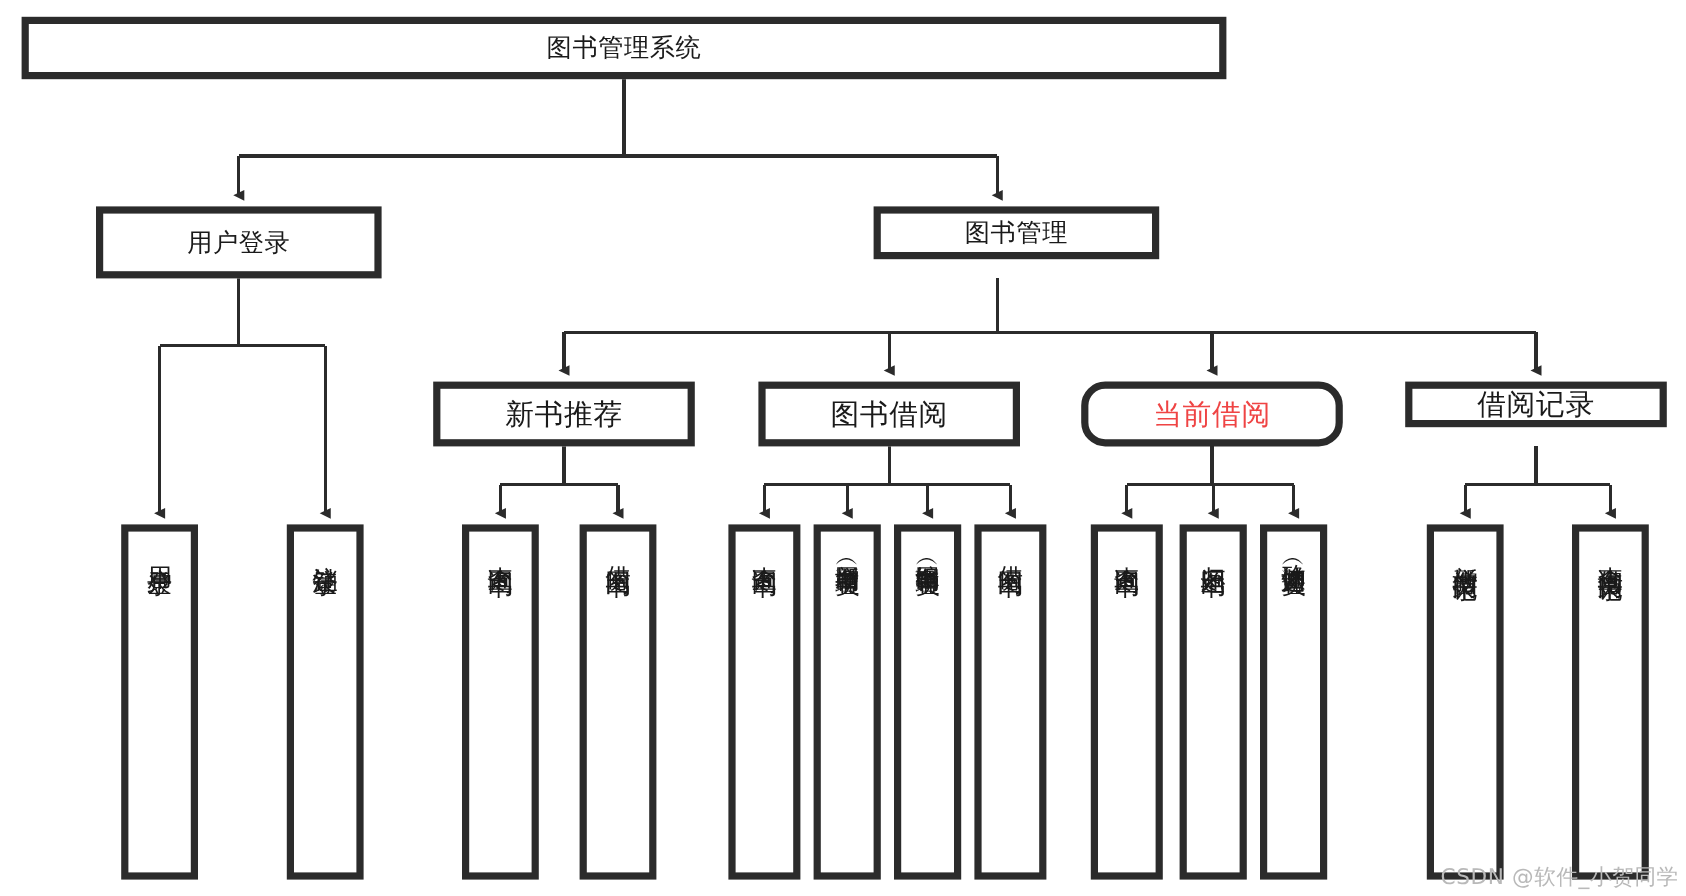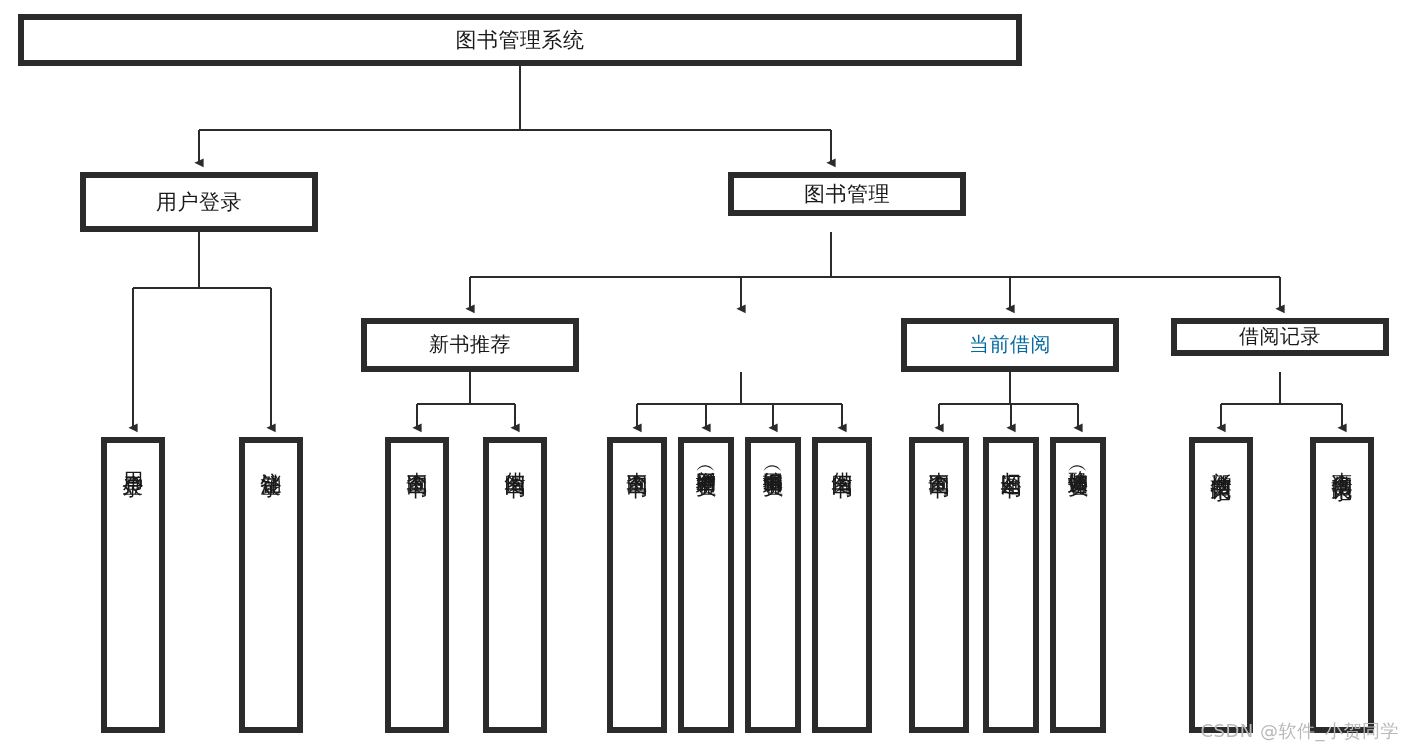--- a/index.html
+++ b/index.html
@@ -40,21 +40,21 @@
     text-align: center;
     line-height: 1.18;
     white-space: pre;
   }
   
   .node.horiz .lbl {
     font-size: 21px;
     letter-spacing: 0.5px;
   }
   .node.lvl2 .lbl {
-    font-size: 20px;
+    font-size: 24px;
   }
   
   .node.vert {
     align-items: flex-start;
     padding-top: 12px;
   }
   .node.vert .lbl {
     writing-mode: vertical-rl;
     text-orientation: upright;
     font-size: 21px;
@@ -139,21 +139,24 @@
   <div class="node horiz" id="n-l1-0" style="left: 80px; top: 172px; width: 238px; height: 60px; border-color: rgb(43, 43, 43); background: rgb(255, 255, 255); color: rgb(26, 26, 26);">
     <span class="lbl">用户登录</span>
   </div>
   <div class="node horiz" id="n-l1-1" style="left: 712px; top: 172px; width: 238px; height: 44px; border-color: rgb(43, 43, 43); background: rgb(255, 255, 255); color: rgb(26, 26, 26); margin-left: 16px;">
     <span class="lbl">图书管理</span>
   </div>
 
   <div class="node horiz lvl2" id="n-l2-0" style="left: 361px; top: 318px; width: 218px; height: 54px; border-color: rgb(43, 43, 43); background: rgb(255, 255, 255); color: rgb(26, 26, 26);">
     <span class="lbl">新书推荐</span>
   </div>
-  <div class="node horiz lvl2" id="n-l2-2" style="left: 901px; top: 318px; width: 218px; height: 54px; border-color: rgb(43, 43, 43); background: rgb(255, 255, 255); color: #0369a1;">
+  <div class="node horiz lvl2" id="n-l2-1" style="left: 632px; top: 318px; width: 218px; height: 54px; border-color: rgb(43, 43, 43); background: rgb(255, 255, 255); color: rgb(26, 26, 26);">
+    <span class="lbl">图书借阅</span>
+  </div>
+  <div class="node horiz lvl2" id="n-l2-2" style="left: 901px; top: 318px; width: 218px; height: 54px; border-color: rgb(43, 43, 43); background: rgb(255, 255, 255); color: #ef4444; border-radius: 20px;">
     <span class="lbl">当前借阅</span>
   </div>
   <div class="node horiz lvl2" id="n-l2-3" style="left: 1171px; top: 318px; width: 218px; height: 38px; border-color: rgb(43, 43, 43); background: rgb(255, 255, 255); color: rgb(26, 26, 26);">
     <span class="lbl">借阅记录</span>
   </div>
 
   <div class="node vert" id="n-lf-0" style="left: 101px; top: 437px; width: 64px; height: 296px; border-color: rgb(43, 43, 43); background: rgb(255, 255, 255); color: rgb(26, 26, 26);">
     <span class="lbl">用户登录</span>
   </div>
   <div class="node vert" id="n-lf-1" style="left: 239px; top: 437px; width: 64px; height: 296px; border-color: rgb(43, 43, 43); background: rgb(255, 255, 255); color: rgb(26, 26, 26);">

